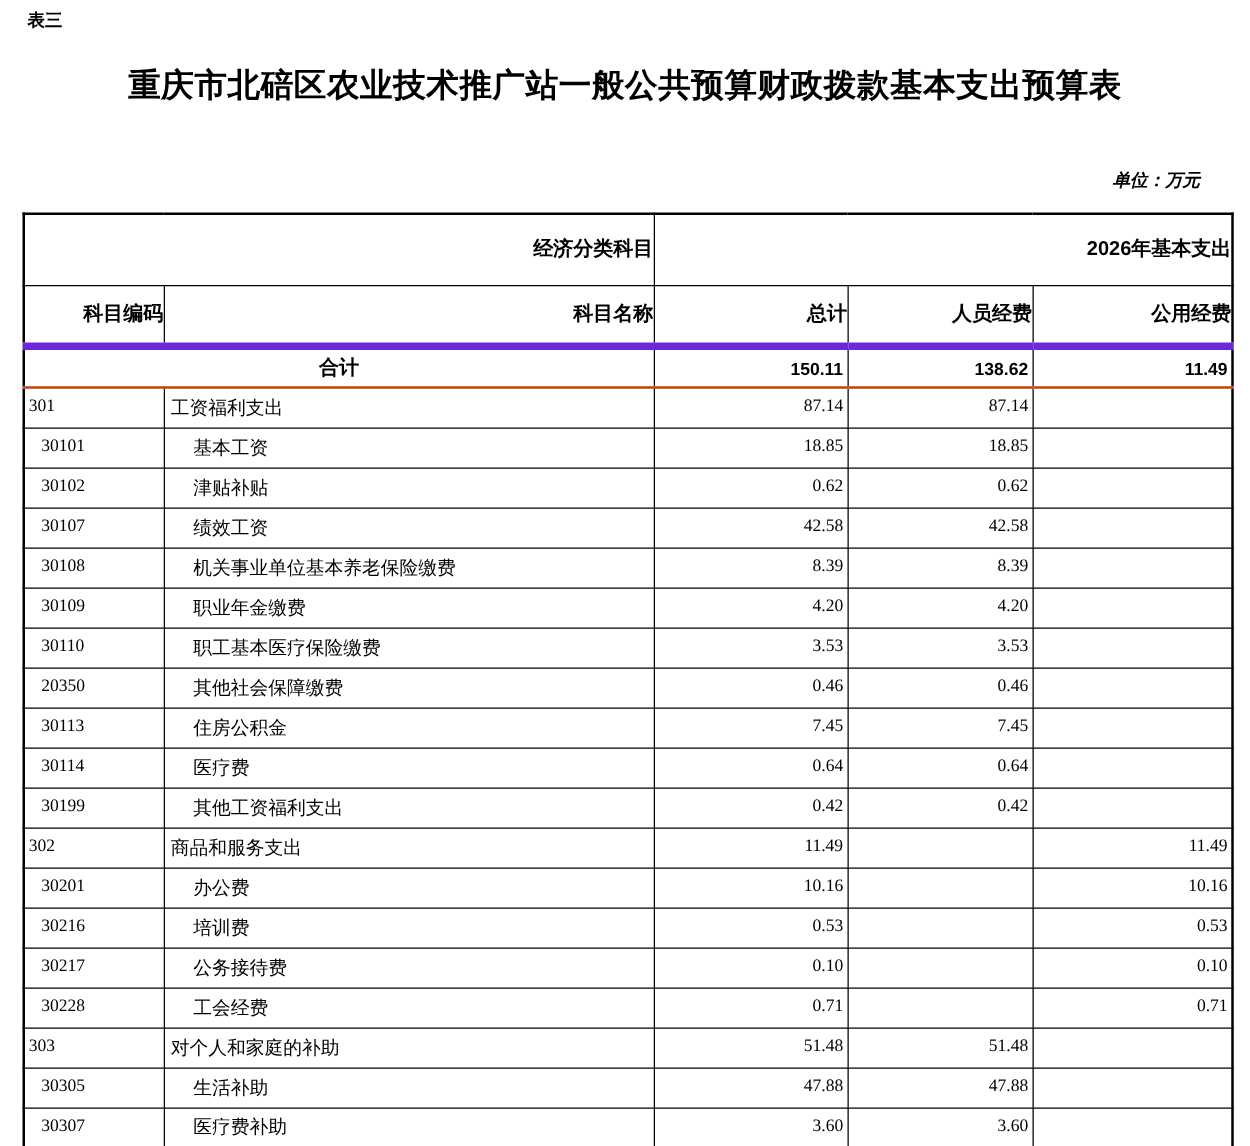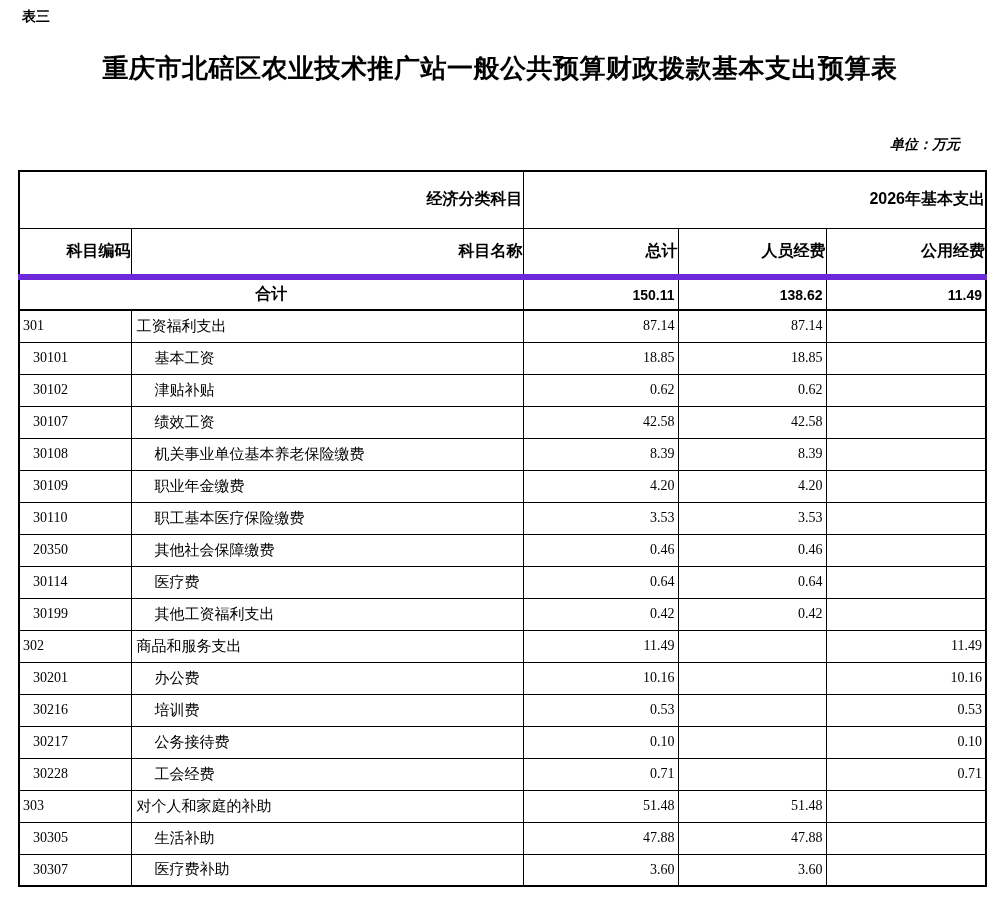--- a/index.html
+++ b/index.html
@@ -35,21 +35,21 @@
   }
   .budget thead th {
     font-family:"Liberation Sans","DejaVu Sans",sans-serif;
     font-size:16px; font-weight:700; text-align:right;
   }
   tr.h1row th { height:57px; }
   tr.h2row th { height:49px; border-bottom:6px solid #6d28d9; }
   tr.totalrow { height:33px; }
   tr.totalrow td {
     font-family:"Liberation Sans","DejaVu Sans",sans-serif;
-    font-weight:700; border-bottom:2px solid #000000;
+    font-weight:700; border-bottom:2px solid #c2410c;
   }
   tr.totalrow td.tlabel { text-align:center; font-size:16px; }
   tbody tr.datarow { height:32px; }
   td.code { text-align:left; padding-left:3px; font-size:14px; }
   td.name { text-align:left; padding-left:5px; }
   td.num  { text-align:right; padding-right:3px; font-size:14px; }
   tr.lvl2 td.code { padding-left:13px; }
   tr.lvl2 td.name { padding-left:23px;margin-left:16px; }
 </style>
 </head>
@@ -137,20 +137,27 @@
         <td class="num"></td>
       </tr>
       <tr class="datarow lvl2">
         <td class="code">20350</td>
         <td class="name">其他社会保障缴费</td>
         <td class="num">0.46</td>
         <td class="num">0.46</td>
         <td class="num"></td>
       </tr>
       <tr class="datarow lvl2">
+        <td class="code">30113</td>
+        <td class="name">住房公积金</td>
+        <td class="num">7.45</td>
+        <td class="num">7.45</td>
+        <td class="num"></td>
+      </tr>
+      <tr class="datarow lvl2">
         <td class="code">30114</td>
         <td class="name">医疗费</td>
         <td class="num">0.64</td>
         <td class="num">0.64</td>
         <td class="num"></td>
       </tr>
       <tr class="datarow lvl2">
         <td class="code">30199</td>
         <td class="name">其他工资福利支出</td>
         <td class="num">0.42</td>

